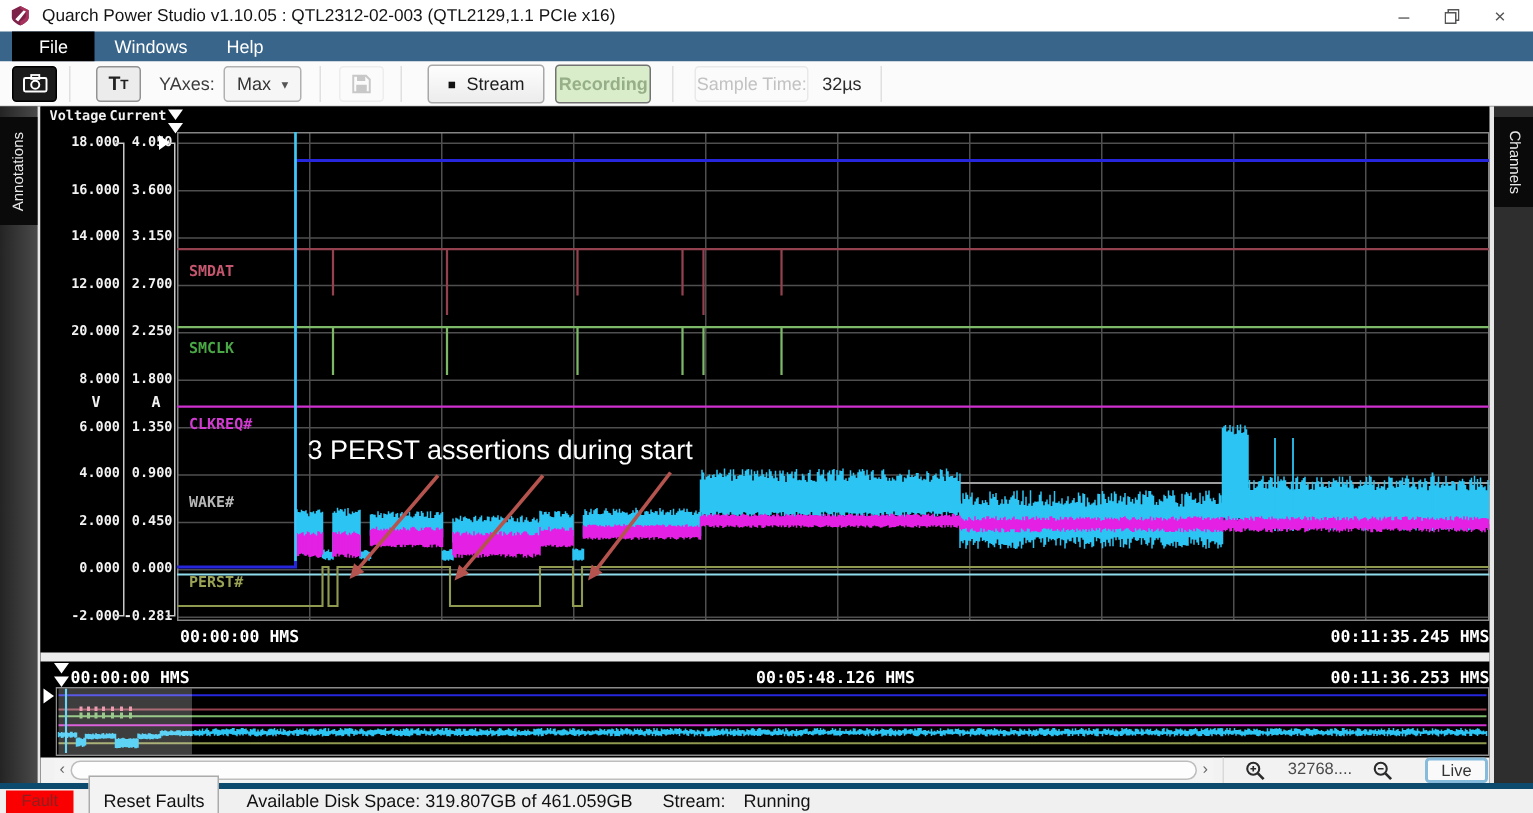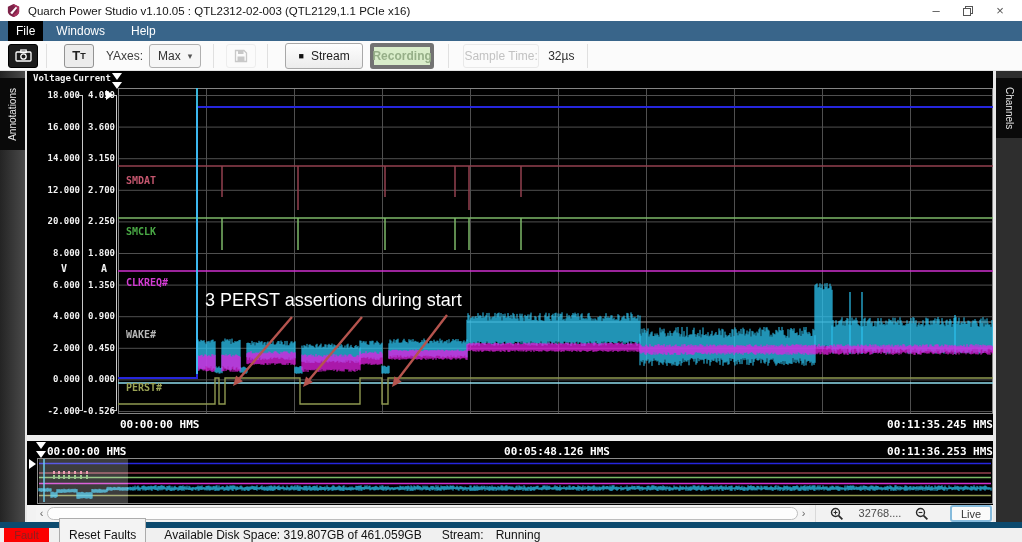--- a/index.html
+++ b/index.html
@@ -15,40 +15,40 @@
   .titlebar .logo { margin-left:6px; width:15px; height:15px; }
   .titlebar .title { margin-left:7px; font-size:11.5px; color:#141414; white-space:nowrap; }
   .win-controls { margin-left:auto; margin-right:6px; display:flex; align-items:center; }
   .win-btn { width:32px; height:19px; display:flex; align-items:center; justify-content:center;
              color:#555; font-size:13px; cursor:default; }
 
   
   .menubar { position:absolute; top:21px; left:0; right:0; height:20px; background:#39658a;
              display:flex; align-items:stretch; color:#fff; font-size:12px; }
   .menu-item { display:flex; align-items:center; padding:0 13px; }
-  .menu-item.active { background:#000; padding:0 8px; margin-left:8px; }
+  .menu-item.active { background:#000; padding:0 18px; margin-left:8px; }
 
   
   .toolbar { position:absolute; top:41px; left:0; right:0; height:30px; background:#fbfbfb;
              border-bottom:1px solid #e2e2e2; display:flex; align-items:center; font-size:12px; }
   .tb-sep { width:1px; height:24px; background:#e0e0e0; margin:0 8px; }
   .tb-btn { height:24px; border-radius:3px; display:flex; align-items:center; justify-content:center; }
   .cam-btn { width:30px; margin-left:8px; background:#1b1b1b; border:1px solid #000; }
   .tr-btn  { width:30px; margin-left:9px; background:#ececec; border:1px solid #939393;
              color:#222; font-weight:bold; }
   .tr-main { font-size:13px; } .tr-small { font-size:9px; }
   .yaxes-label { margin-left:12px; color:#3c3c3c; }
   .dd { margin-left:6px; width:52px; height:24px; background:#f6f6f6; border:1px solid #b0b0b0;
         border-radius:3px; display:flex; align-items:center; justify-content:center; color:#333; }
   .dd .caret { margin-left:7px; font-size:9px; color:#555; }
   .save-btn { width:30px; border:1px solid #ededed; background:#fbfbfb; }
   .stream-btn { margin-left:6px; width:78px; height:26px; border:1px solid #a8a8a8; border-radius:3px;
                 background:linear-gradient(#fefefe,#ececec); color:#1d1d1d; }
   .stream-sq { font-size:9px; margin-right:7px; color:#111; }
-  .recording { margin-left:7px; width:64px; height:26px; border:4px solid #737373; border-radius:3px;
+  .recording { margin-left:7px; width:64px; height:26px; border:1px solid #737373; border-radius:3px;
                background:#d9edca; color:#96af88; font-weight:bold; display:flex;
                align-items:center; justify-content:center; }
   .sample-chip { width:76px; height:24px; border:1px solid #e9e9e9; border-radius:3px;
                  color:#c2c2c2; display:flex; align-items:center; justify-content:center; }
   .sample-val { margin-left:9px; color:#2c2c2c; }
 
   
   .workspace { position:absolute; top:71px; left:0; width:1022px; height:451px; background:#000; }
   .left-strip { position:absolute; left:0; top:0; width:27px; height:451px;
                 background:linear-gradient(90deg,#242424,#4a4a4a); border-right:2px solid #e8e8e8; }
@@ -91,21 +91,21 @@
   .zoom-btn { position:absolute; top:0; width:30px; height:17px; display:flex; align-items:center;
               justify-content:center; }
   .samples { position:absolute; left:827px; top:2px; width:52px; font-size:11px; color:#4a4a4a;
              text-align:center; }
   .live-btn { position:absolute; left:923px; top:0; width:42px; height:17px;
               border:2px solid #86bbdc; border-radius:3px; background:#fafafa; color:#333;
               font-size:11px; display:flex; align-items:center; justify-content:center; }
 
   
   .statusbar { position:absolute; top:522px; left:0; right:0; height:20px; background:#f0f0f0;
-               border-top:6px solid #0c4a6e; display:flex; align-items:center; font-size:12px;
+               border-top:4px solid #0c4a6e; display:flex; align-items:center; font-size:12px;
                color:#111; }
   .fault-badge { margin-left:4px; width:45px; height:15px; background:#fb0000; color:#8b2020;
                  font-size:11px; display:flex; align-items:center; justify-content:center; }
   .reset-btn { margin-left:10px; height:17px; padding:16px 9px; border:1px solid #ababab;
                background:#f3f3f3; font-size:12px; display:flex; align-items:center; color:#111; }
   .disk-text { margin-left:18px; }
   .stream-lbl { margin-left:20px; }
   .stream-val { margin-left:12px; }
   svg text { user-select:none; }
 </style>
@@ -204,21 +204,21 @@
           <span class="tick mono" style="left: 54px; width: 34px; top: 177px;">1.800</span>
           <span class="tick mono" style="left: 2px; width: 51px; top: 209px;">6.000</span>
           <span class="tick mono" style="left: 54px; width: 34px; top: 209px;">1.350</span>
           <span class="tick mono" style="left: 2px; width: 51px; top: 240px;">4.000</span>
           <span class="tick mono" style="left: 54px; width: 34px; top: 240px;">0.900</span>
           <span class="tick mono" style="left: 2px; width: 51px; top: 272px;">2.000</span>
           <span class="tick mono" style="left: 54px; width: 34px; top: 272px;">0.450</span>
           <span class="tick mono" style="left: 2px; width: 51px; top: 303px;">0.000</span>
           <span class="tick mono" style="left: 54px; width: 34px; top: 303px;">0.000</span>
           <span class="tick mono" style="left: 2px; width: 51px; top: 335px;">-2.000</span>
-          <span class="tick mono" style="left: 54px; width: 34px; top: 335px;">-0.526</span>
+          <span class="tick mono" style="left: 54px; width: 34px; top: 335px;">-0.281</span>
           <span class="tick mono" style="left: 2px; width: 38px; top: 193px; font-size: 10px;">V</span>
           <span class="tick mono" style="left: 54px; width: 26px; top: 193px; font-size: 10px;">A</span>
         </div>
       <div class="axline" style="left:55px; top:24px; height:316px"></div>
       <div class="axline" style="left:89px; top:24px; height:316px"></div>
       <div class="axstub" style="left:50px; top:24px"></div>
       <div class="axstub" style="left:50px; top:339px"></div>
       <div class="axstub" style="left:84px; top:24px"></div>
       <div class="axstub" style="left:84px; top:339px"></div>
 

